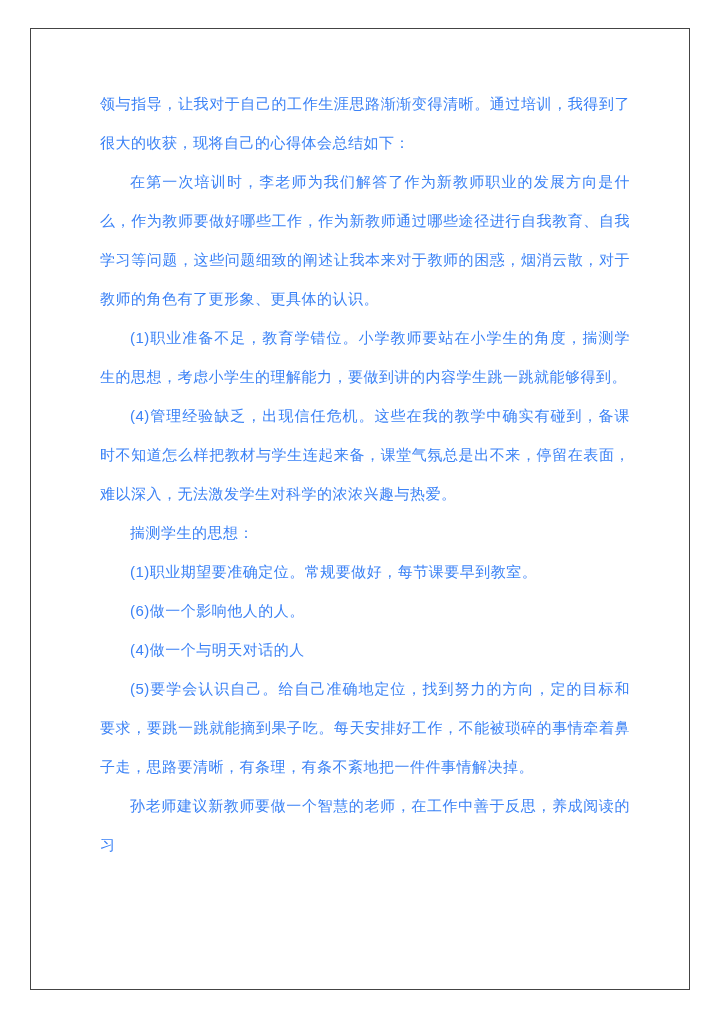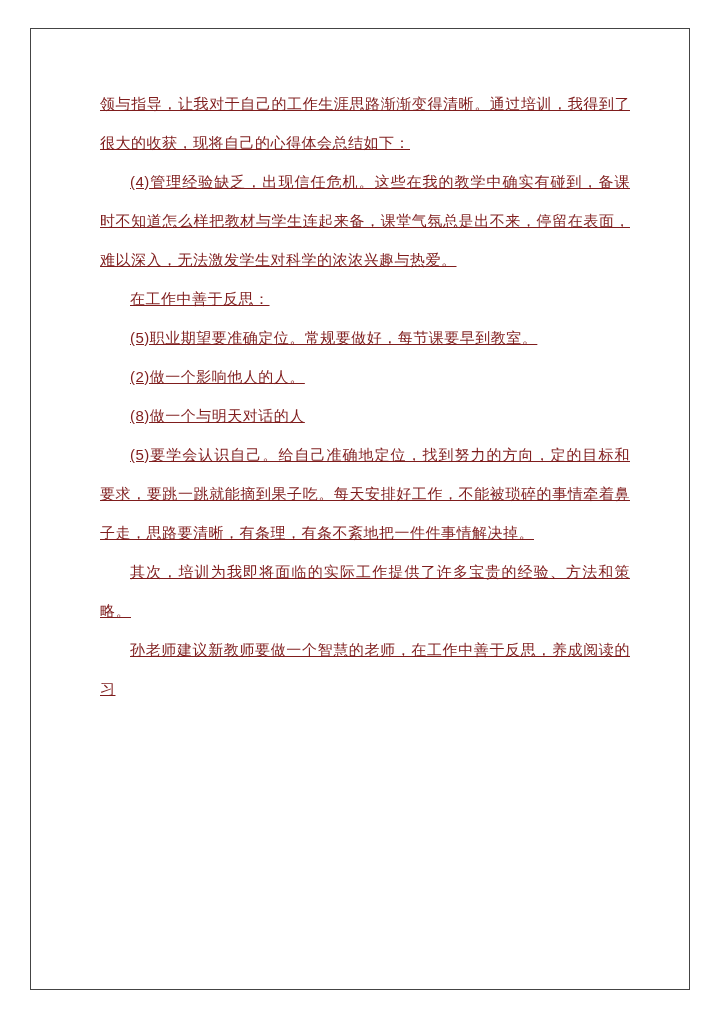--- a/index.html
+++ b/index.html
@@ -26,40 +26,40 @@
   }
   .content {
     position: absolute;
     left: 100px;
     top: 84px;
     width: 530px;
   }
   .content p {
     font-size: 15px;
     line-height: 39px;
-    color: #7f1d1d;
+    color: #3b82f6;
     text-align: justify;
     text-justify: inter-ideograph;
     letter-spacing: 0.5px;
     word-break: break-all;
-    text-decoration: underline;
   }
   .content p.indent {
     text-indent: 2em;
   }
 </style>
 </head>
 <body>
 
 <div class="page">
   <div class="border-frame"></div>
   <div class="content">
     <p>领与指导，让我对于自己的工作生涯思路渐渐变得清晰。通过培训，我得到了很大的收获，现将自己的心得体会总结如下：</p>
+    <p class="indent">在第一次培训时，李老师为我们解答了作为新教师职业的发展方向是什么，作为教师要做好哪些工作，作为新教师通过哪些途径进行自我教育、自我学习等问题，这些问题细致的阐述让我本来对于教师的困惑，烟消云散，对于教师的角色有了更形象、更具体的认识。</p>
+    <p class="indent">(1)职业准备不足，教育学错位。小学教师要站在小学生的角度，揣测学生的思想，考虑小学生的理解能力，要做到讲的内容学生跳一跳就能够得到。</p>
     <p class="indent">(4)管理经验缺乏，出现信任危机。这些在我的教学中确实有碰到，备课时不知道怎么样把教材与学生连起来备，课堂气氛总是出不来，停留在表面，难以深入，无法激发学生对科学的浓浓兴趣与热爱。</p>
-    <p class="indent">在工作中善于反思：</p>
-    <p class="indent">(5)职业期望要准确定位。常规要做好，每节课要早到教室。</p>
-    <p class="indent">(2)做一个影响他人的人。</p>
-    <p class="indent">(8)做一个与明天对话的人</p>
+    <p class="indent">揣测学生的思想：</p>
+    <p class="indent">(1)职业期望要准确定位。常规要做好，每节课要早到教室。</p>
+    <p class="indent">(6)做一个影响他人的人。</p>
+    <p class="indent">(4)做一个与明天对话的人</p>
     <p class="indent">(5)要学会认识自己。给自己准确地定位，找到努力的方向，定的目标和要求，要跳一跳就能摘到果子吃。每天安排好工作，不能被琐碎的事情牵着鼻子走，思路要清晰，有条理，有条不紊地把一件件事情解决掉。</p>
-    <p class="indent">其次，培训为我即将面临的实际工作提供了许多宝贵的经验、方法和策略。</p>
     <p class="indent">孙老师建议新教师要做一个智慧的老师，在工作中善于反思，养成阅读的习</p>
   </div>
 </div>
 
 </body></html>

